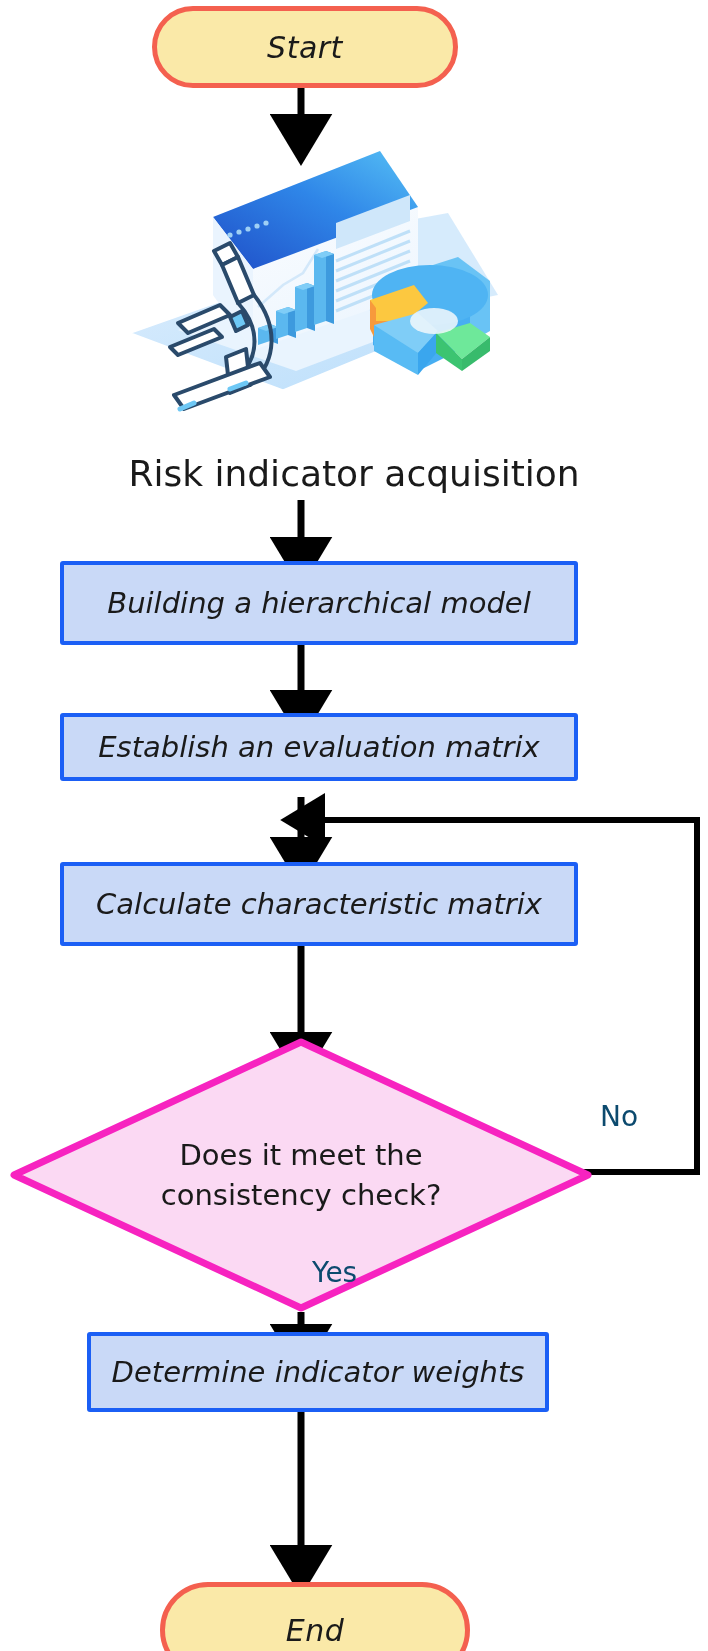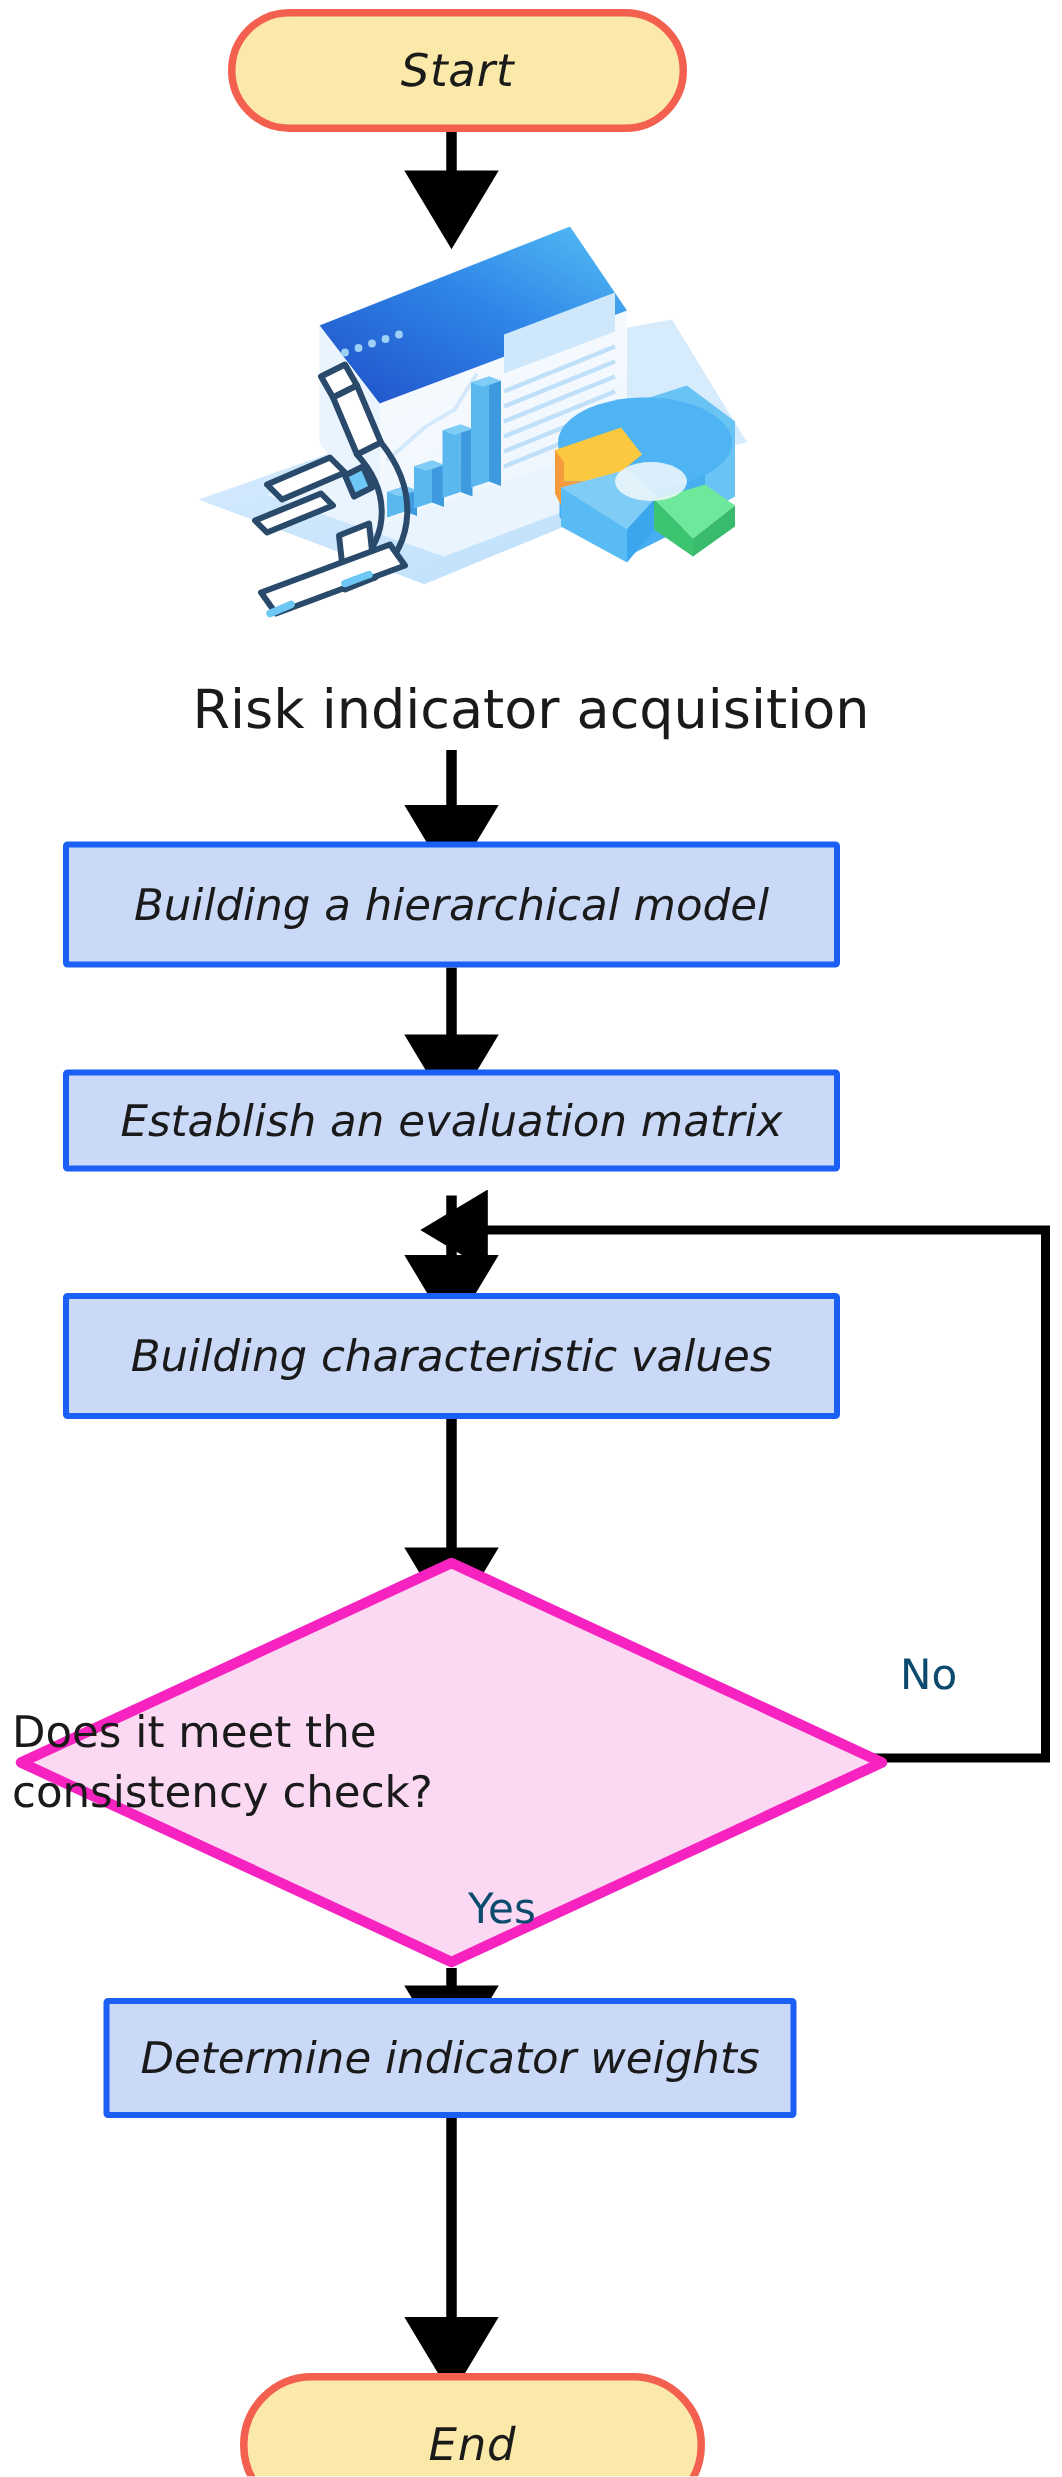--- a/index.html
+++ b/index.html
@@ -34,37 +34,38 @@
     border-radius: 48px;
     font-size: 30px;
     letter-spacing: 0.5px;
   }
   
   .process {
     background: #c9d9f7;
     border: 4px solid #1b5ff5;
     border-radius: 3px;
     font-size: 29px;
+    margin-left: 18px;
   }
   
   .decision-wrap {
     position: absolute;
   }
   .decision-wrap svg {
     position: absolute;
     top: 0;
     left: 0;
     overflow: visible;
   }
   .decision-label {
     position: absolute;
     width: 100%;
     top: 50%;
     transform: translateY(-50%);
-    text-align: left;
+    text-align: center;
     font-size: 29px;
     line-height: 1.38;
     color: #1a1a1a;
     pointer-events: none;
   }
   .edge-label {
     position: absolute;
     font-size: 28px;
     color: #0c4a6e;
   }
@@ -245,21 +246,21 @@
 
   <div class="node process" style="left:42px; top:561px; width:518px; height:84px;">
     <span>Building a hierarchical model</span>
   </div>
 
   <div class="node process" style="left:42px; top:713px; width:518px; height:68px;">
     <span>Establish an evaluation matrix</span>
   </div>
 
   <div class="node process" style="left:42px; top:862px; width:518px; height:84px;">
-    <span>Building characteristic values</span>
+    <span>Calculate characteristic matrix</span>
   </div>
 
   <div class="decision-wrap" style="left:8px; top:1036px; width:586px; height:278px;">
     <svg width="586" height="278" viewBox="0 0 586 278">
       <polygon points="293,6 580,139 293,272 6,139" fill="#fbd9f3" stroke="#f723c0" stroke-width="7" stroke-linejoin="round"></polygon>
     </svg>
     <div class="decision-label">
       <div>Does it meet the</div>
       <div>consistency check?</div>
     </div>

